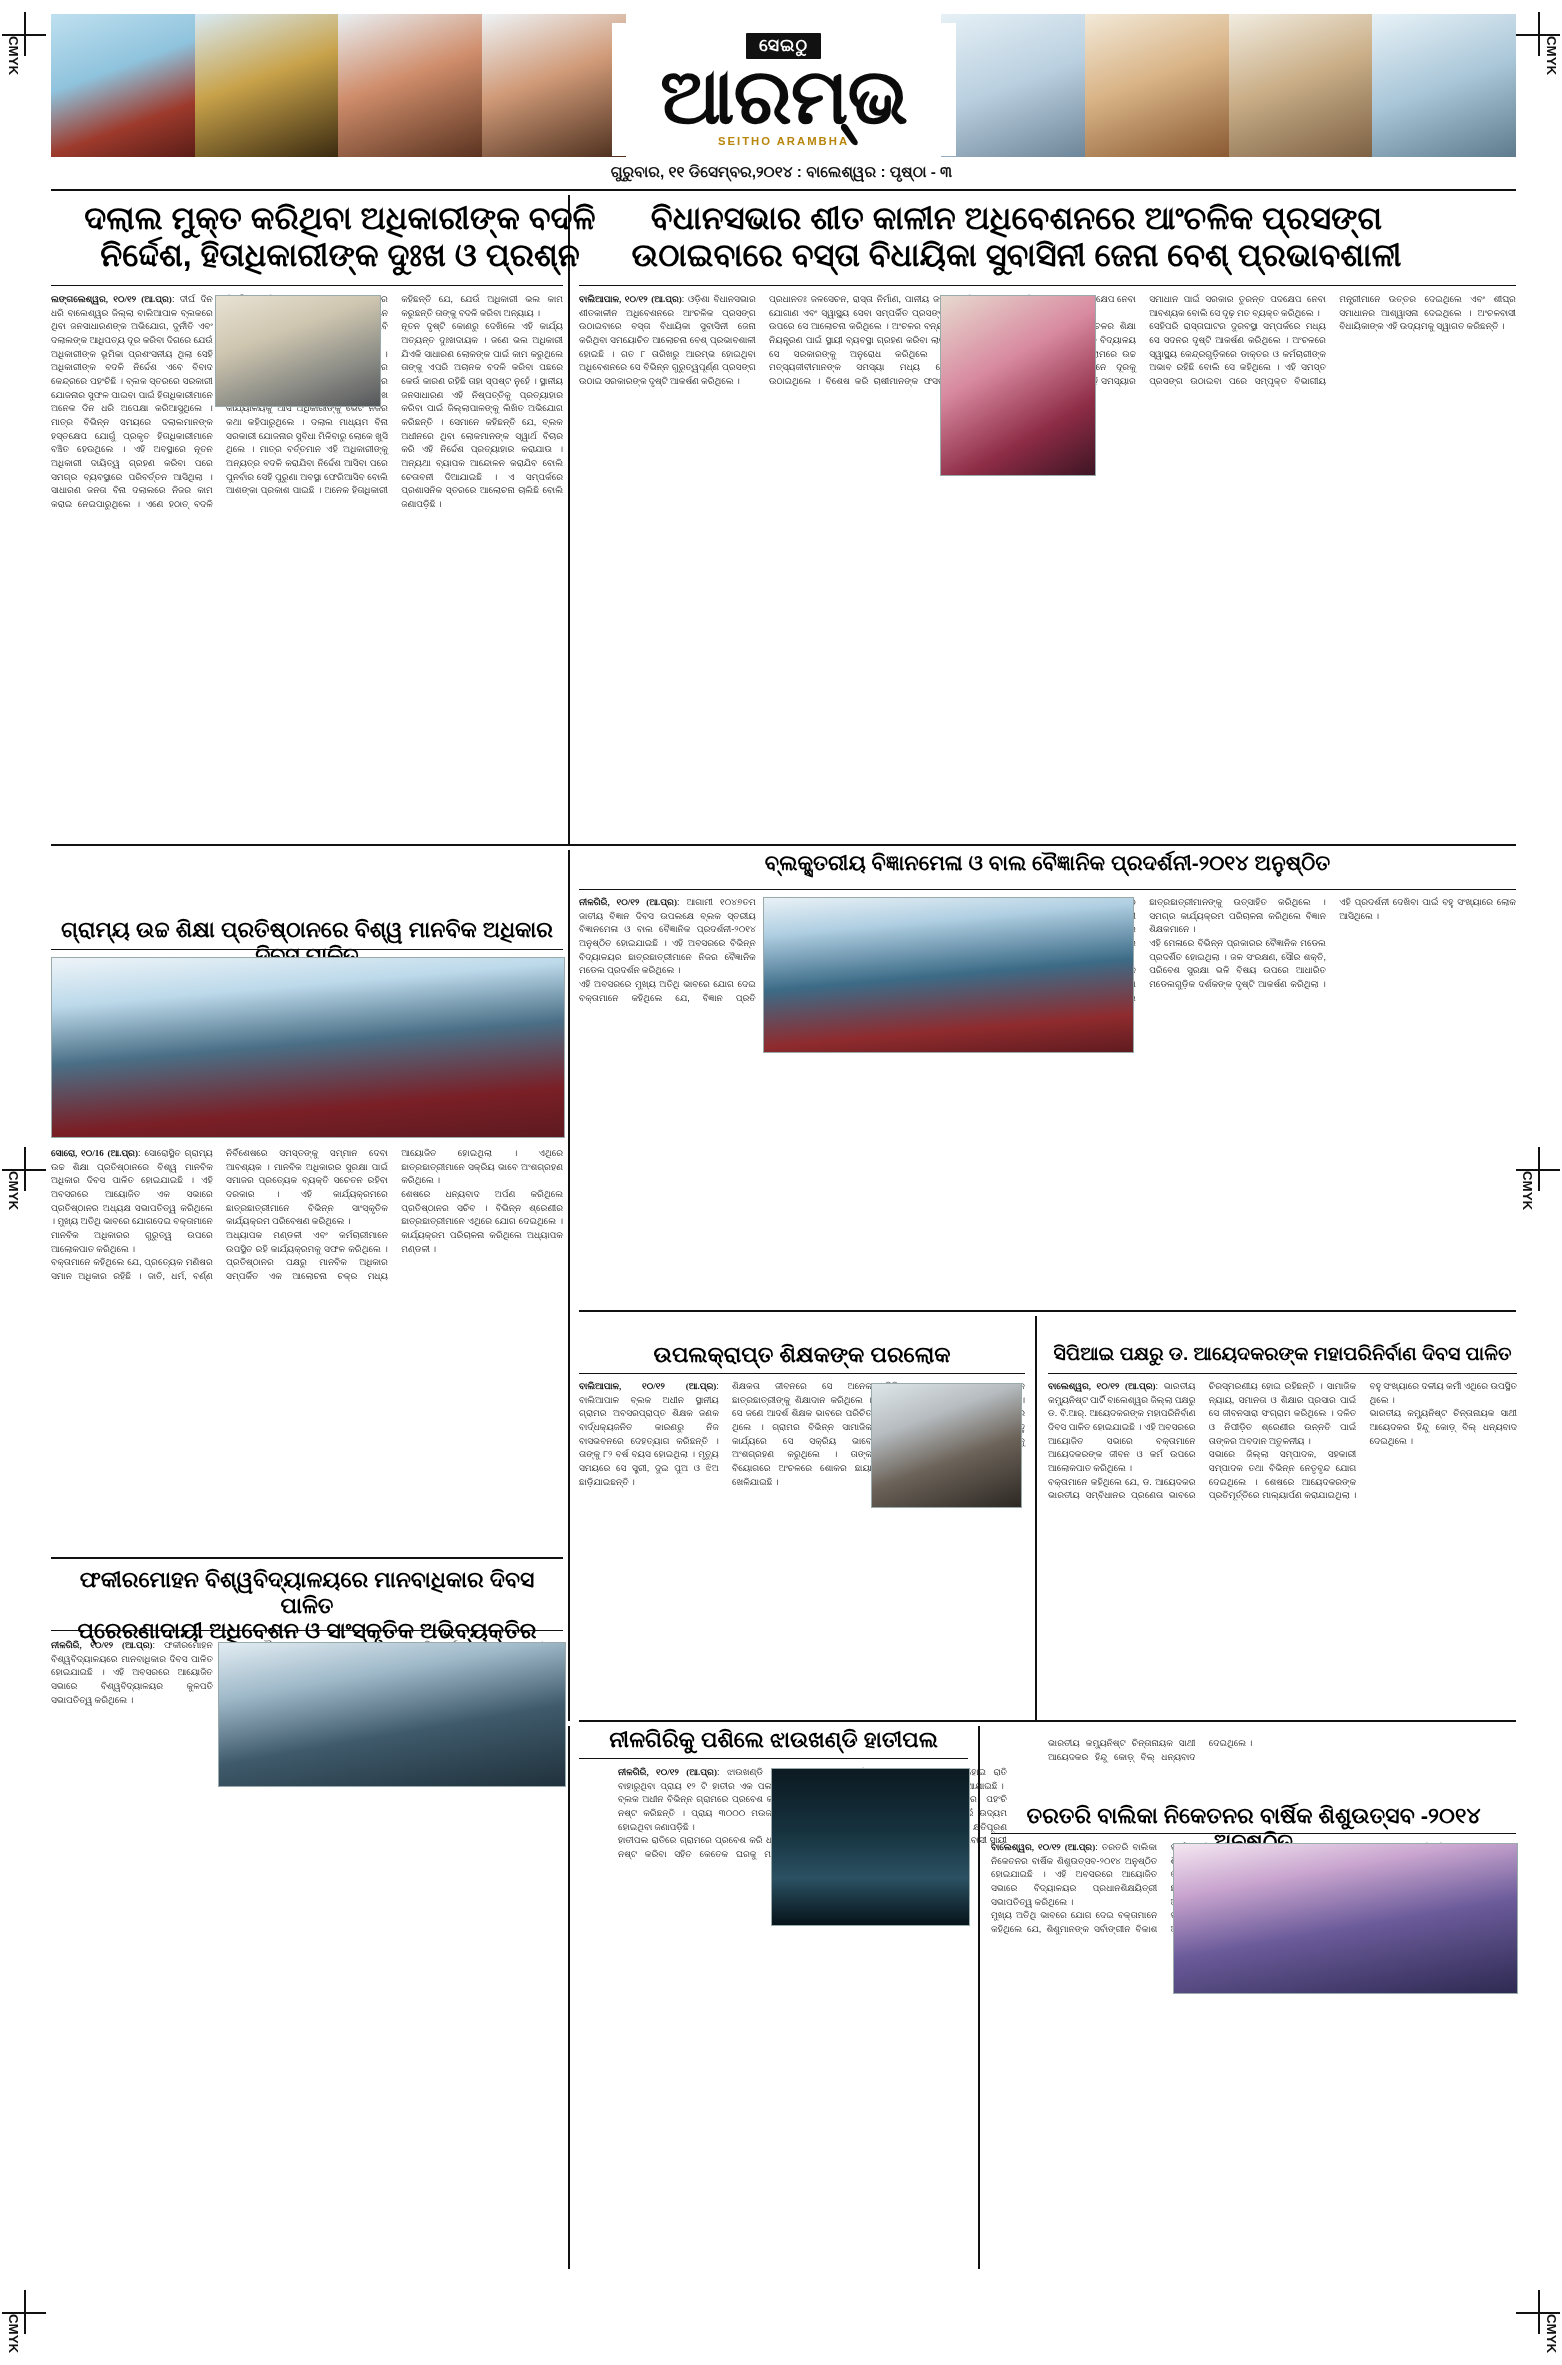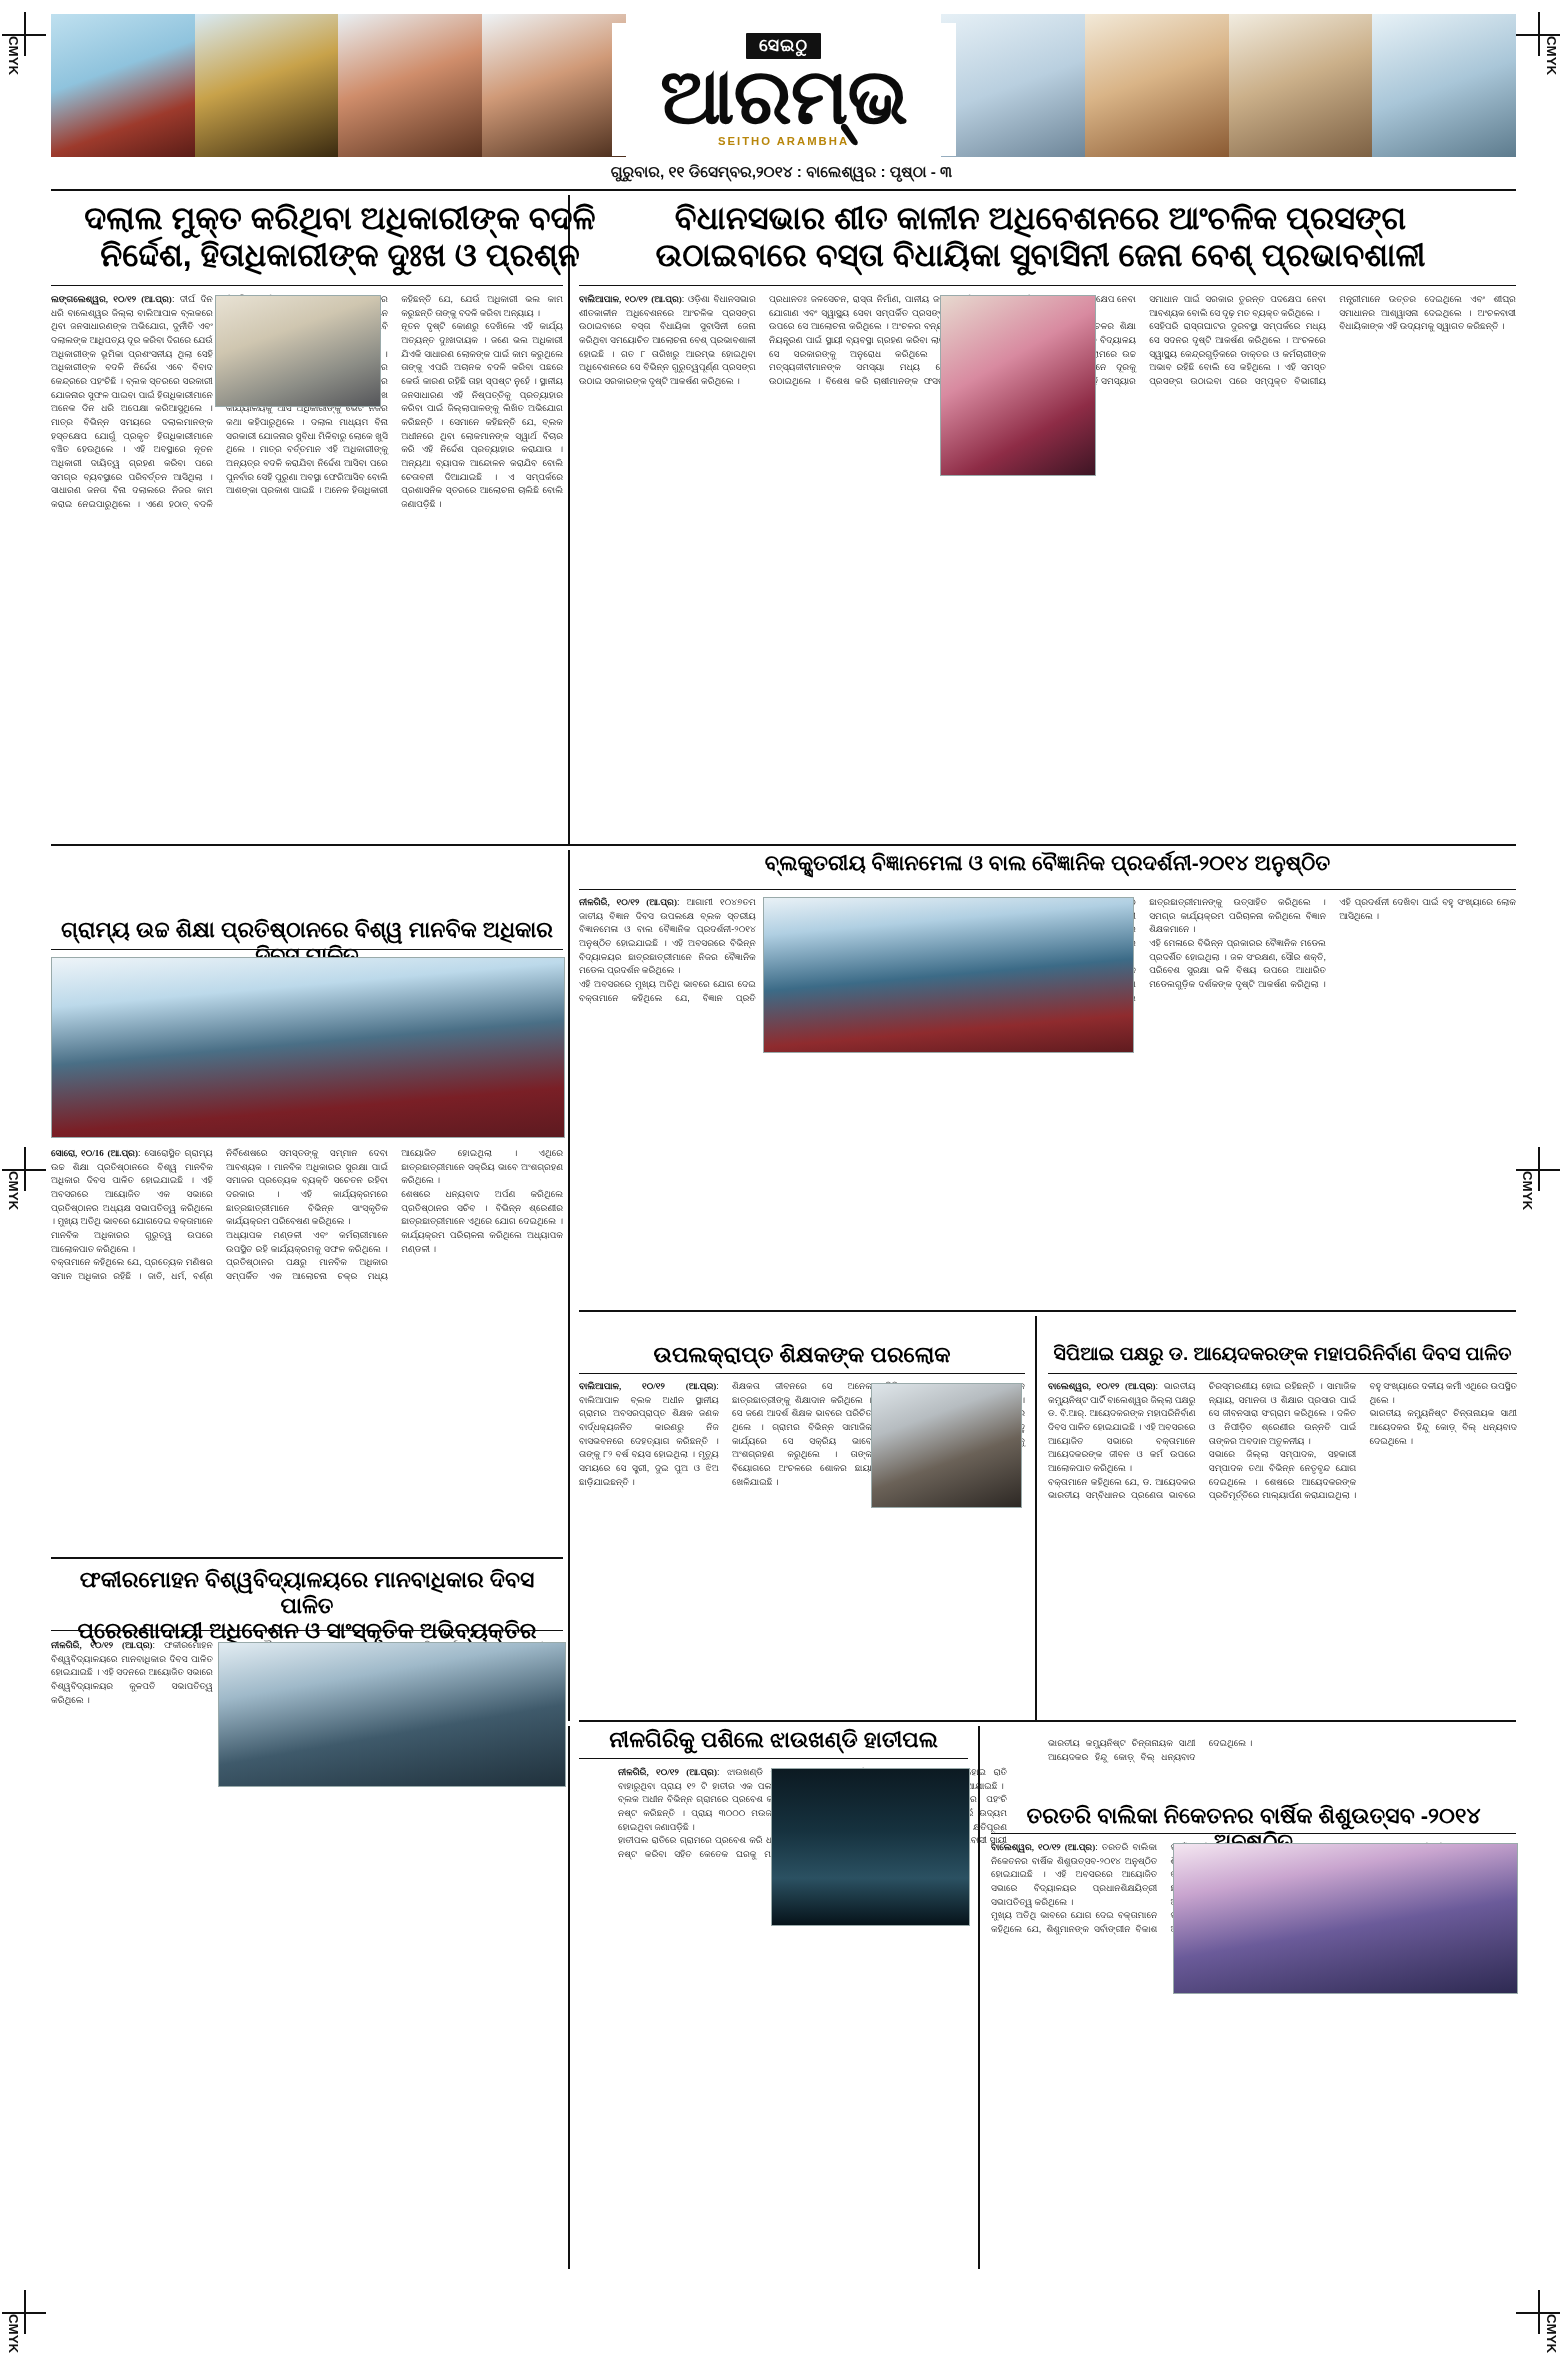--- a/index.html
+++ b/index.html
@@ -132,21 +132,21 @@
   <div class="rule" style="left:51px;top:285px;width:512px;height:1px;"></div>
 
   <div class="cols bodytext" style="left:51px;top:293px;width:512px;height:543px;column-count:3;">
 
     <p><span class="dl">ଲଙ୍ଗଲେଶ୍ୱର, ୧୦/୧୨ (ଆ.ପ୍ର)</span><span>: ଦୀର୍ଘ ଦିନ ଧରି ବାଲେଶ୍ୱର ଜିଲ୍ଲା ବାଲିଆପାଳ ବ୍ଲକରେ ଥିବା ଜନସାଧାରଣଙ୍କ ଅଭିଯୋଗ, ଦୁର୍ନୀତି ଏବଂ ଦଲାଲଙ୍କ ଆଧିପତ୍ୟ ଦୂର କରିବା ଦିଗରେ ଯେଉଁ ଅଧିକାରୀଙ୍କ ଭୂମିକା ପ୍ରଶଂସନୀୟ ଥିଲା ସେହି ଅଧିକାରୀଙ୍କ ବଦଳି ନିର୍ଦ୍ଦେଶ ଏବେ ବିବାଦ କେନ୍ଦ୍ରରେ ପହଂଚିଛି । ବ୍ଲକ ସ୍ତରରେ ସରକାରୀ ଯୋଜନାର ସୁଫଳ ପାଇବା ପାଇଁ ହିତାଧିକାରୀମାନେ ଅନେକ ଦିନ ଧରି ଅପେକ୍ଷା କରିଆସୁଥିଲେ । ମାତ୍ର ବିଭିନ୍ନ ସମୟରେ ଦଲାଲମାନଙ୍କ ହସ୍ତକ୍ଷେପ ଯୋଗୁଁ ପ୍ରକୃତ ହିତାଧିକାରୀମାନେ ବଞ୍ଚିତ ହେଉଥିଲେ । ଏହି ଅବସ୍ଥାରେ ନୂତନ ଅଧିକାରୀ ଦାୟିତ୍ୱ ଗ୍ରହଣ କରିବା ପରେ ସମଗ୍ର ବ୍ୟବସ୍ଥାରେ ପରିବର୍ତ୍ତନ ଆସିଥିଲା । ସାଧାରଣ ଜନତା ବିନା ଦଲାଲରେ ନିଜର କାମ କରାଇ ନେଇପାରୁଥିଲେ । ଏଣେ ହଠାତ୍ ବଦଳି ନିର୍ଦ୍ଦେଶ ଆସିବା ପରେ ସ୍ଥାନୀୟ ଅଂଚଳରେ ଅସନ୍ତୋଷ ପ୍ରକାଶ ପାଇଛି । ହିତାଧିକାରୀମାନେ ଏହି ନିଷ୍ପତ୍ତିକୁ ପ୍ରତ୍ୟାହାର କରିବା ପାଇଁ ଦାବି କରିଛନ୍ତି ।</span></p>
     <p>ବ୍ୟବସ୍ଥା ପାଇଁ ଲାଭର କାର୍ଯ୍ୟ ଯୋଗାଇଥିଲା । ଆହୁରି ଏହାର ଫଳସ୍ୱରୂପ ବ୍ଲକ ଅଧୀନରେ ଥିବା ସମସ୍ତ ପଂଚାୟତର ସାଧାରଣ ଲୋକ ନିଜର ସମସ୍ୟା ସମାଧାନ ନିମନ୍ତେ ସିଧାସଳଖ କାର୍ଯ୍ୟାଳୟକୁ ଆସି ଅଧିକାରୀଙ୍କୁ ଭେଟି ନିଜର କଥା କହିପାରୁଥିଲେ । ଦଲାଲ ମାଧ୍ୟମ ବିନା ସରକାରୀ ଯୋଜନାର ସୁବିଧା ମିଳିବାରୁ ଲୋକେ ଖୁସି ଥିଲେ । ମାତ୍ର ବର୍ତ୍ତମାନ ଏହି ଅଧିକାରୀଙ୍କୁ ଅନ୍ୟତ୍ର ବଦଳି କରାଯିବା ନିର୍ଦ୍ଦେଶ ଆସିବା ପରେ ପୁନର୍ବାର ସେହି ପୁରୁଣା ଅବସ୍ଥା ଫେରିଆସିବ ବୋଲି ଆଶଙ୍କା ପ୍ରକାଶ ପାଇଛି । ଅନେକ ହିତାଧିକାରୀ କହିଛନ୍ତି ଯେ, ଯେଉଁ ଅଧିକାରୀ ଭଲ କାମ କରୁଛନ୍ତି ତାଙ୍କୁ ବଦଳି କରିବା ଅନ୍ୟାୟ ।</p>
     <p>ନୂତନ ଦୃଷ୍ଟି କୋଣରୁ ଦେଖିଲେ ଏହି କାର୍ଯ୍ୟ ଅତ୍ୟନ୍ତ ଦୁଃଖଦାୟକ । ଜଣେ ଭଲ ଅଧିକାରୀ ଯିଏକି ସାଧାରଣ ଲୋକଙ୍କ ପାଇଁ କାମ କରୁଥିଲେ ତାଙ୍କୁ ଏପରି ଅଚାନକ ବଦଳି କରିବା ପଛରେ କେଉଁ କାରଣ ରହିଛି ତାହା ସ୍ପଷ୍ଟ ନୁହେଁ । ସ୍ଥାନୀୟ ଜନସାଧାରଣ ଏହି ନିଷ୍ପତ୍ତିକୁ ପ୍ରତ୍ୟାହାର କରିବା ପାଇଁ ଜିଲ୍ଲାପାଳଙ୍କୁ ଲିଖିତ ଅଭିଯୋଗ କରିଛନ୍ତି । ସେମାନେ କହିଛନ୍ତି ଯେ, ବ୍ଲକ ଅଧୀନରେ ଥିବା ଲୋକମାନଙ୍କ ସ୍ୱାର୍ଥ ବିଚାର କରି ଏହି ନିର୍ଦ୍ଦେଶ ପ୍ରତ୍ୟାହାର କରାଯାଉ । ଅନ୍ୟଥା ବ୍ୟାପକ ଆନ୍ଦୋଳନ କରାଯିବ ବୋଲି ଚେତାବନୀ ଦିଆଯାଇଛି । ଏ ସମ୍ପର୍କରେ ପ୍ରଶାସନିକ ସ୍ତରରେ ଆଲୋଚନା ଚାଲିଛି ବୋଲି ଜଣାପଡ଼ିଛି ।</p>
   </div>
   <div class="photo ph-office" style="left:215px;top:295px;width:164px;height:110px;"></div>
 
-  <div class="hl hl-xl" style="left:572px;top:200px;width:937px;">
+  <div class="hl hl-xl" style="left:548px;top:200px;width:937px;">
     <div>ବିଧାନସଭାର ଶୀତ କାଳୀନ ଅଧିବେଶନରେ ଆଂଚଳିକ ପ୍ରସଙ୍ଗ</div>
     <div>ଉଠାଇବାରେ ବସ୍ତା ବିଧାୟିକା ସୁବାସିନୀ ଜେନା ବେଶ୍ ପ୍ରଭାବଶାଳୀ</div>
   </div>
   <div class="rule" style="left:579px;top:285px;width:937px;height:1px;"></div>
 
   <div class="cols bodytext" style="left:579px;top:293px;width:937px;height:543px;column-count:5;">
     <p><span class="dl">ବାଲିଆପାଳ, ୧୦/୧୨ (ଆ.ପ୍ର)</span><span>: ଓଡ଼ିଶା ବିଧାନସଭାର ଶୀତକାଳୀନ ଅଧିବେଶନରେ ଆଂଚଳିକ ପ୍ରସଙ୍ଗ ଉଠାଇବାରେ ବସ୍ତା ବିଧାୟିକା ସୁବାସିନୀ ଜେନା କରିଥିବା ସମୟୋଚିତ ଆଲୋଚନା ବେଶ୍ ପ୍ରଭାବଶାଳୀ ହୋଇଛି । ଗତ ୮ ତାରିଖରୁ ଆରମ୍ଭ ହୋଇଥିବା ଅଧିବେଶନରେ ସେ ବିଭିନ୍ନ ଗୁରୁତ୍ୱପୂର୍ଣ୍ଣ ପ୍ରସଙ୍ଗ ଉଠାଇ ସରକାରଙ୍କ ଦୃଷ୍ଟି ଆକର୍ଷଣ କରିଥିଲେ ।</span></p>
     <p>ପ୍ରଧାନତଃ ଜଳସେଚନ, ରାସ୍ତା ନିର୍ମାଣ, ପାନୀୟ ଜଳ ଯୋଗାଣ ଏବଂ ସ୍ୱାସ୍ଥ୍ୟ ସେବା ସମ୍ପର୍କିତ ପ୍ରସଙ୍ଗ ଉପରେ ସେ ଆଲୋଚନା କରିଥିଲେ । ଅଂଚଳର ବନ୍ୟା ନିୟନ୍ତ୍ରଣ ପାଇଁ ସ୍ଥାୟୀ ବ୍ୟବସ୍ଥା ଗ୍ରହଣ କରିବା ଲାଗି ସେ ସରକାରଙ୍କୁ ଅନୁରୋଧ କରିଥିଲେ । ମତ୍ସ୍ୟଜୀବୀମାନଙ୍କ ସମସ୍ୟା ମଧ୍ୟ ସେ ଉଠାଇଥିଲେ । ବିଶେଷ କରି ଚାଷୀମାନଙ୍କ ଫସଲ କ୍ଷତିପୂରଣ ପ୍ରଦାନ ନିମନ୍ତେ ଶୀଘ୍ର ପଦକ୍ଷେପ ନେବା ପାଇଁ ସେ ଦାବି କରିଥିଲେ ।</p>
     <p>ସେ ବିଧାନସଭାରେ କହିଥିଲେ ଯେ, ଅଂଚଳର ଶିକ୍ଷା ବ୍ୟବସ୍ଥାରେ ଉନ୍ନତି ଆଣିବା ପାଇଁ ନୂତନ ବିଦ୍ୟାଳୟ ପ୍ରତିଷ୍ଠା ଆବଶ୍ୟକ । ଅଧିକାଂଶ ଗ୍ରାମରେ ଉଚ୍ଚ ବିଦ୍ୟାଳୟ ନଥିବାରୁ ଛାତ୍ରଛାତ୍ରୀମାନେ ଦୂରକୁ ଯାତ୍ରା କରିବାକୁ ବାଧ୍ୟ ହେଉଛନ୍ତି । ଏହି ସମସ୍ୟାର ସମାଧାନ ପାଇଁ ସରକାର ତୁରନ୍ତ ପଦକ୍ଷେପ ନେବା ଆବଶ୍ୟକ ବୋଲି ସେ ଦୃଢ଼ ମତ ବ୍ୟକ୍ତ କରିଥିଲେ ।</p>
     <p>ସେହିପରି ରାସ୍ତାଘାଟର ଦୁରବସ୍ଥା ସମ୍ପର୍କରେ ମଧ୍ୟ ସେ ସଦନର ଦୃଷ୍ଟି ଆକର୍ଷଣ କରିଥିଲେ । ଅଂଚଳରେ ସ୍ୱାସ୍ଥ୍ୟ କେନ୍ଦ୍ରଗୁଡ଼ିକରେ ଡାକ୍ତର ଓ କର୍ମଚାରୀଙ୍କ ଅଭାବ ରହିଛି ବୋଲି ସେ କହିଥିଲେ । ଏହି ସମସ୍ତ ପ୍ରସଙ୍ଗ ଉଠାଇବା ପରେ ସମ୍ପୃକ୍ତ ବିଭାଗୀୟ ମନ୍ତ୍ରୀମାନେ ଉତ୍ତର ଦେଇଥିଲେ ଏବଂ ଶୀଘ୍ର ସମାଧାନର ଆଶ୍ୱାସନା ଦେଇଥିଲେ । ଅଂଚଳବାସୀ ବିଧାୟିକାଙ୍କ ଏହି ଉଦ୍ୟମକୁ ସ୍ୱାଗତ କରିଛନ୍ତି ।</p>
@@ -201,21 +201,21 @@
 
   <div class="rule" style="left:51px;top:1557px;width:512px;height:1.5px;"></div>
   <div class="rule" style="left:579px;top:1720px;width:937px;height:1.5px;"></div>
 
   <div class="hl hl-md" style="left:51px;top:1567px;width:512px;">
     <div>ଫକୀରମୋହନ ବିଶ୍ୱବିଦ୍ୟାଳୟରେ ମାନବାଧିକାର ଦିବସ ପାଳିତ</div>
     <div>ପ୍ରେରଣାଦାୟୀ ଅଧିବେଶନ ଓ ସାଂସ୍କୃତିକ ଅଭିବ୍ୟକ୍ତିର ନିଦର୍ଶନ</div>
   </div>
   <div class="rule" style="left:51px;top:1630px;width:512px;height:1px;"></div>
   <div class="cols bodytext" style="left:51px;top:1639px;width:512px;height:630px;column-count:3;">
-    <p><span class="dl">ନୀଳଗିରି, ୧୦/୧୨ (ଆ.ପ୍ର)</span><span>: ଫକୀରମୋହନ ବିଶ୍ୱବିଦ୍ୟାଳୟରେ ମାନବାଧିକାର ଦିବସ ପାଳିତ ହୋଇଯାଇଛି । ଏହି ସଦନରେ ଆୟୋଜିତ ସଭାରେ ବିଶ୍ୱବିଦ୍ୟାଳୟର କୁଳପତି ସଭାପତିତ୍ୱ କରିଥିଲେ ।</span></p>
+    <p><span class="dl">ନୀଳଗିରି, ୧୦/୧୨ (ଆ.ପ୍ର)</span><span>: ଫକୀରମୋହନ ବିଶ୍ୱବିଦ୍ୟାଳୟରେ ମାନବାଧିକାର ଦିବସ ପାଳିତ ହୋଇଯାଇଛି । ଏହି ଅବସରରେ ଆୟୋଜିତ ସଭାରେ ବିଶ୍ୱବିଦ୍ୟାଳୟର କୁଳପତି ସଭାପତିତ୍ୱ କରିଥିଲେ ।</span></p>
     <p>ସ୍ୱାଗତ, ସୌଜନ୍ୟମୂଳକ ପ୍ରବନ୍ଧ, ଅଧ୍ୟାପକ ମଣ୍ଡଳୀ, ଛାତ୍ରଛାତ୍ରୀ ଓ କର୍ମଚାରୀମାନେ ଉପସ୍ଥିତ ଥିଲେ । ମୁଖ୍ୟ ଅତିଥି ଭାବରେ ଯୋଗ ଦେଇ ବକ୍ତାମାନେ ମାନବାଧିକାରର ଗୁରୁତ୍ୱ ଉପରେ ଆଲୋଚନା କରିଥିଲେ ।</p>
     <p>ସାଂସ୍କୃତିକ କାର୍ଯ୍ୟକ୍ରମରେ ଛାତ୍ରଛାତ୍ରୀମାନେ ନୃତ୍ୟ, ସଙ୍ଗୀତ ଓ ନାଟକ ପରିବେଷଣ କରିଥିଲେ । ଏହା ଦର୍ଶକଙ୍କ ଦୃଷ୍ଟି ଆକର୍ଷଣ କରିଥିଲା । ଶେଷରେ ଧନ୍ୟବାଦ ଅର୍ପଣ କରାଯାଇଥିଲା ।</p>
     <p>କୁମାର ଜେନା, ରୋଷ୍ଟିର ଲଉର ଯୋଗଦେଇ 'ସମୁଦାୟ ପାଠଶାଳା' ପରିବେଷିତ ହୋଇଥିଲା ।</p>
   </div>
   <div class="photo ph-panel" style="left:218px;top:1642px;width:346px;height:143px;"></div>
 
   <div class="rule" style="left:568px;top:1726px;width:1.5px;height:543px;"></div>
   <div class="hl hl-md" style="left:579px;top:1727px;width:389px;">ନୀଳଗିରିକୁ ପଶିଲେ ଝାଉଖଣ୍ଡି ହାତୀପଲ</div>
   <div class="rule" style="left:579px;top:1758px;width:389px;height:1px;"></div>
   <div class="cols bodytext" style="left:579px;top:1766px;width:389px;height:502px;column-count:2;margin-left:39px;">

